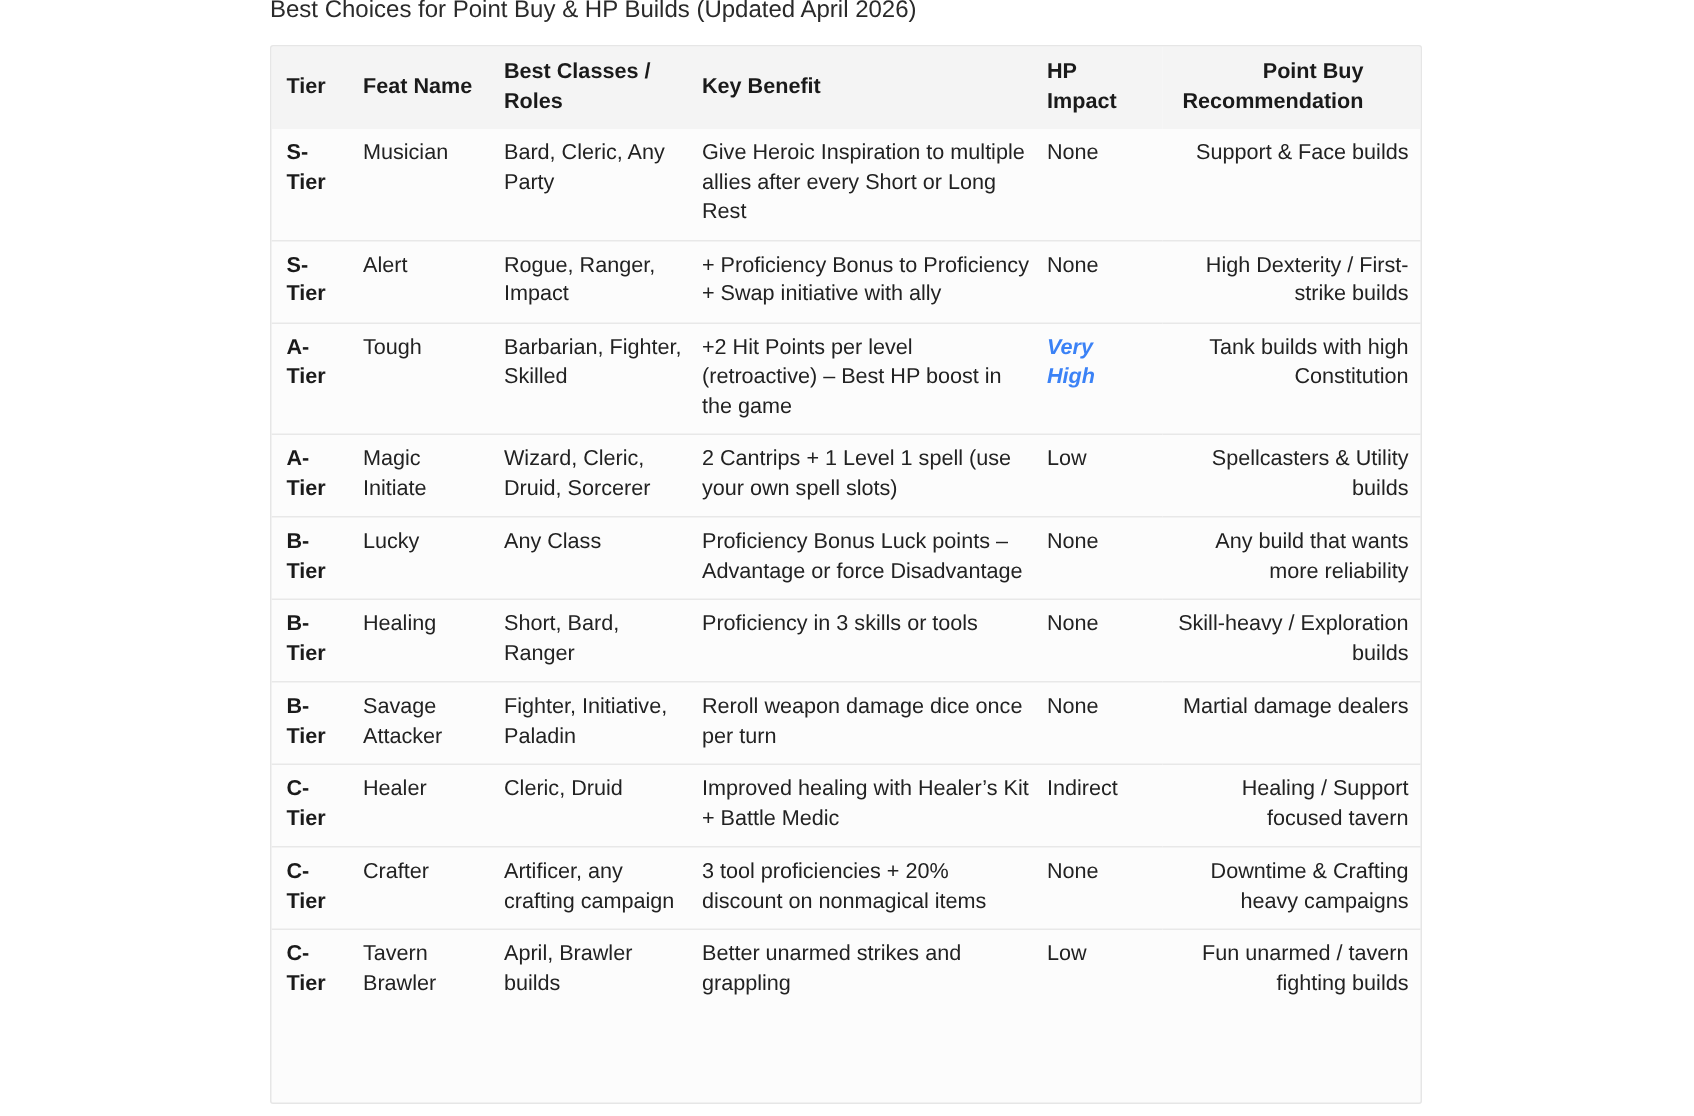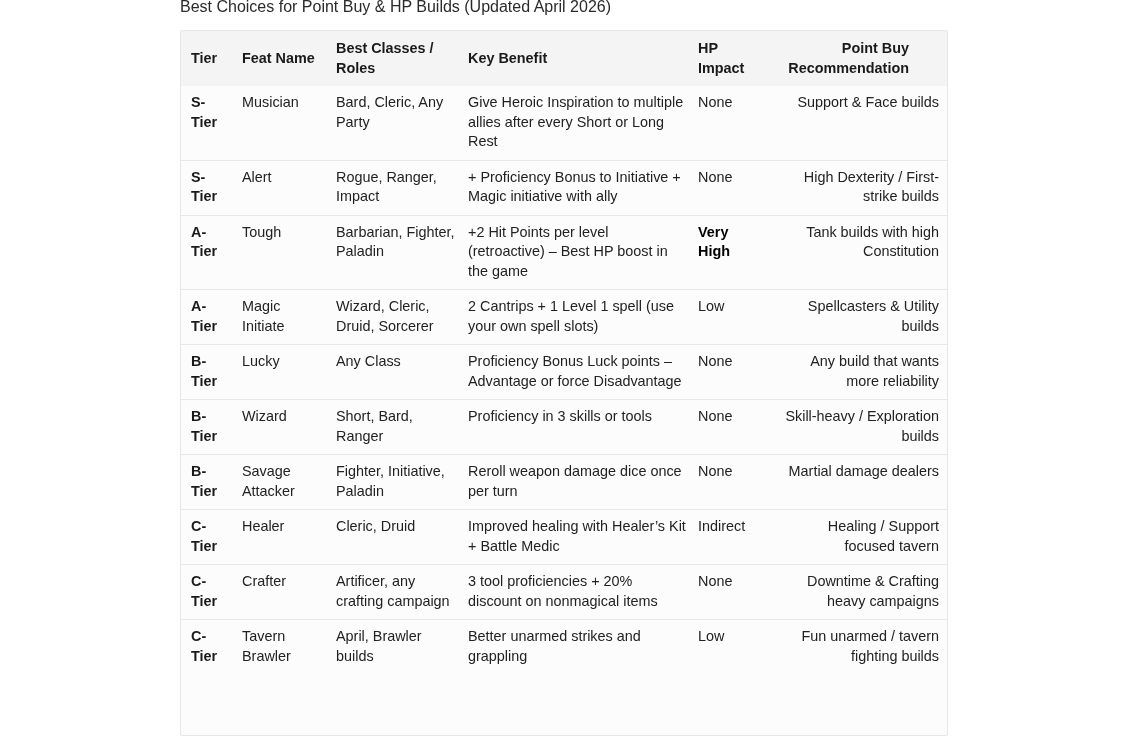--- a/index.html
+++ b/index.html
@@ -59,21 +59,21 @@
       vertical-align: top;
       padding: 7px 0 8px 0;
       color: #222222;
       margin-top: 14px;
     }
     tbody tr td { border-bottom: 1px solid #e8e8e8; }
     tbody tr:last-child td { border-bottom: none; }
     th:first-child, td:first-child { padding-left: 10px; }
     td:last-child, th:last-child { padding-right: 10px; text-align: right; }
     .tier { font-weight: 700; color: #1a1a1a; }
-    .bold { font-weight: 700; color: #000000; }
+    .bold { font-weight: 700; color: #3b82f6; font-style: italic; }
     col.c1 { width: 61px; }
     col.c2 { width: 94px; }
     col.c3 { width: 132px; }
     col.c4 { width: 230px; }
     col.c5 { width: 77px; }
     col.c6 { width: 174px; }
     
     tbody tr td:first-child { border-bottom-color: #e8e8e8; }
   </style>
 </head>
@@ -108,28 +108,28 @@
     <td style="padding-right:10px">Musician</td>
     <td style="padding-right:10px">Bard, Cleric, Any Party</td>
     <td style="padding-right:12px">Give Heroic Inspiration to multiple allies after every Short or Long Rest</td>
     <td style="padding-right:16px">None</td>
     <td>Support &amp; Face builds</td>
   </tr>
           <tr>
     <td class="tier" style="padding-right:18px">S-Tier</td>
     <td style="padding-right:10px">Alert</td>
     <td style="padding-right:10px">Rogue, Ranger, Impact</td>
-    <td style="padding-right:12px">+ Proficiency Bonus to Initiative + Magic initiative with ally</td>
+    <td style="padding-right:12px">+ Proficiency Bonus to Proficiency + Swap initiative with ally</td>
     <td style="padding-right:16px">None</td>
     <td>High Dexterity / First-strike builds</td>
   </tr>
           <tr>
     <td class="tier" style="padding-right:18px">A-Tier</td>
     <td style="padding-right:10px">Tough</td>
-    <td style="padding-right:10px">Barbarian, Fighter, Paladin</td>
+    <td style="padding-right:10px">Barbarian, Fighter, Skilled</td>
     <td style="padding-right:12px">+2 Hit Points per level (retroactive) – Best HP boost in the game</td>
     <td style="padding-right:16px" class="bold">Very High</td>
     <td>Tank builds with high Constitution</td>
   </tr>
           <tr>
     <td class="tier" style="padding-right:18px">A-Tier</td>
     <td style="padding-right:10px">Magic Initiate</td>
     <td style="padding-right:10px">Wizard, Cleric, Druid, Sorcerer</td>
     <td style="padding-right:12px">2 Cantrips + 1 Level 1 spell (use your own spell slots)</td>
     <td style="padding-right:16px">Low</td>
@@ -138,21 +138,21 @@
           <tr>
     <td class="tier" style="padding-right:18px">B-Tier</td>
     <td style="padding-right:10px">Lucky</td>
     <td style="padding-right:10px">Any Class</td>
     <td style="padding-right:12px">Proficiency Bonus Luck points – Advantage or force Disadvantage</td>
     <td style="padding-right:16px">None</td>
     <td>Any build that wants more reliability</td>
   </tr>
           <tr>
     <td class="tier" style="padding-right:18px">B-Tier</td>
-    <td style="padding-right:10px">Wizard</td>
+    <td style="padding-right:10px">Healing</td>
     <td style="padding-right:10px">Short, Bard, Ranger</td>
     <td style="padding-right:12px">Proficiency in 3 skills or tools</td>
     <td style="padding-right:16px">None</td>
     <td>Skill-heavy / Exploration builds</td>
   </tr>
           <tr>
     <td class="tier" style="padding-right:18px">B-Tier</td>
     <td style="padding-right:10px">Savage Attacker</td>
     <td style="padding-right:10px">Fighter, Initiative, Paladin</td>
     <td style="padding-right:12px">Reroll weapon damage dice once per turn</td>

